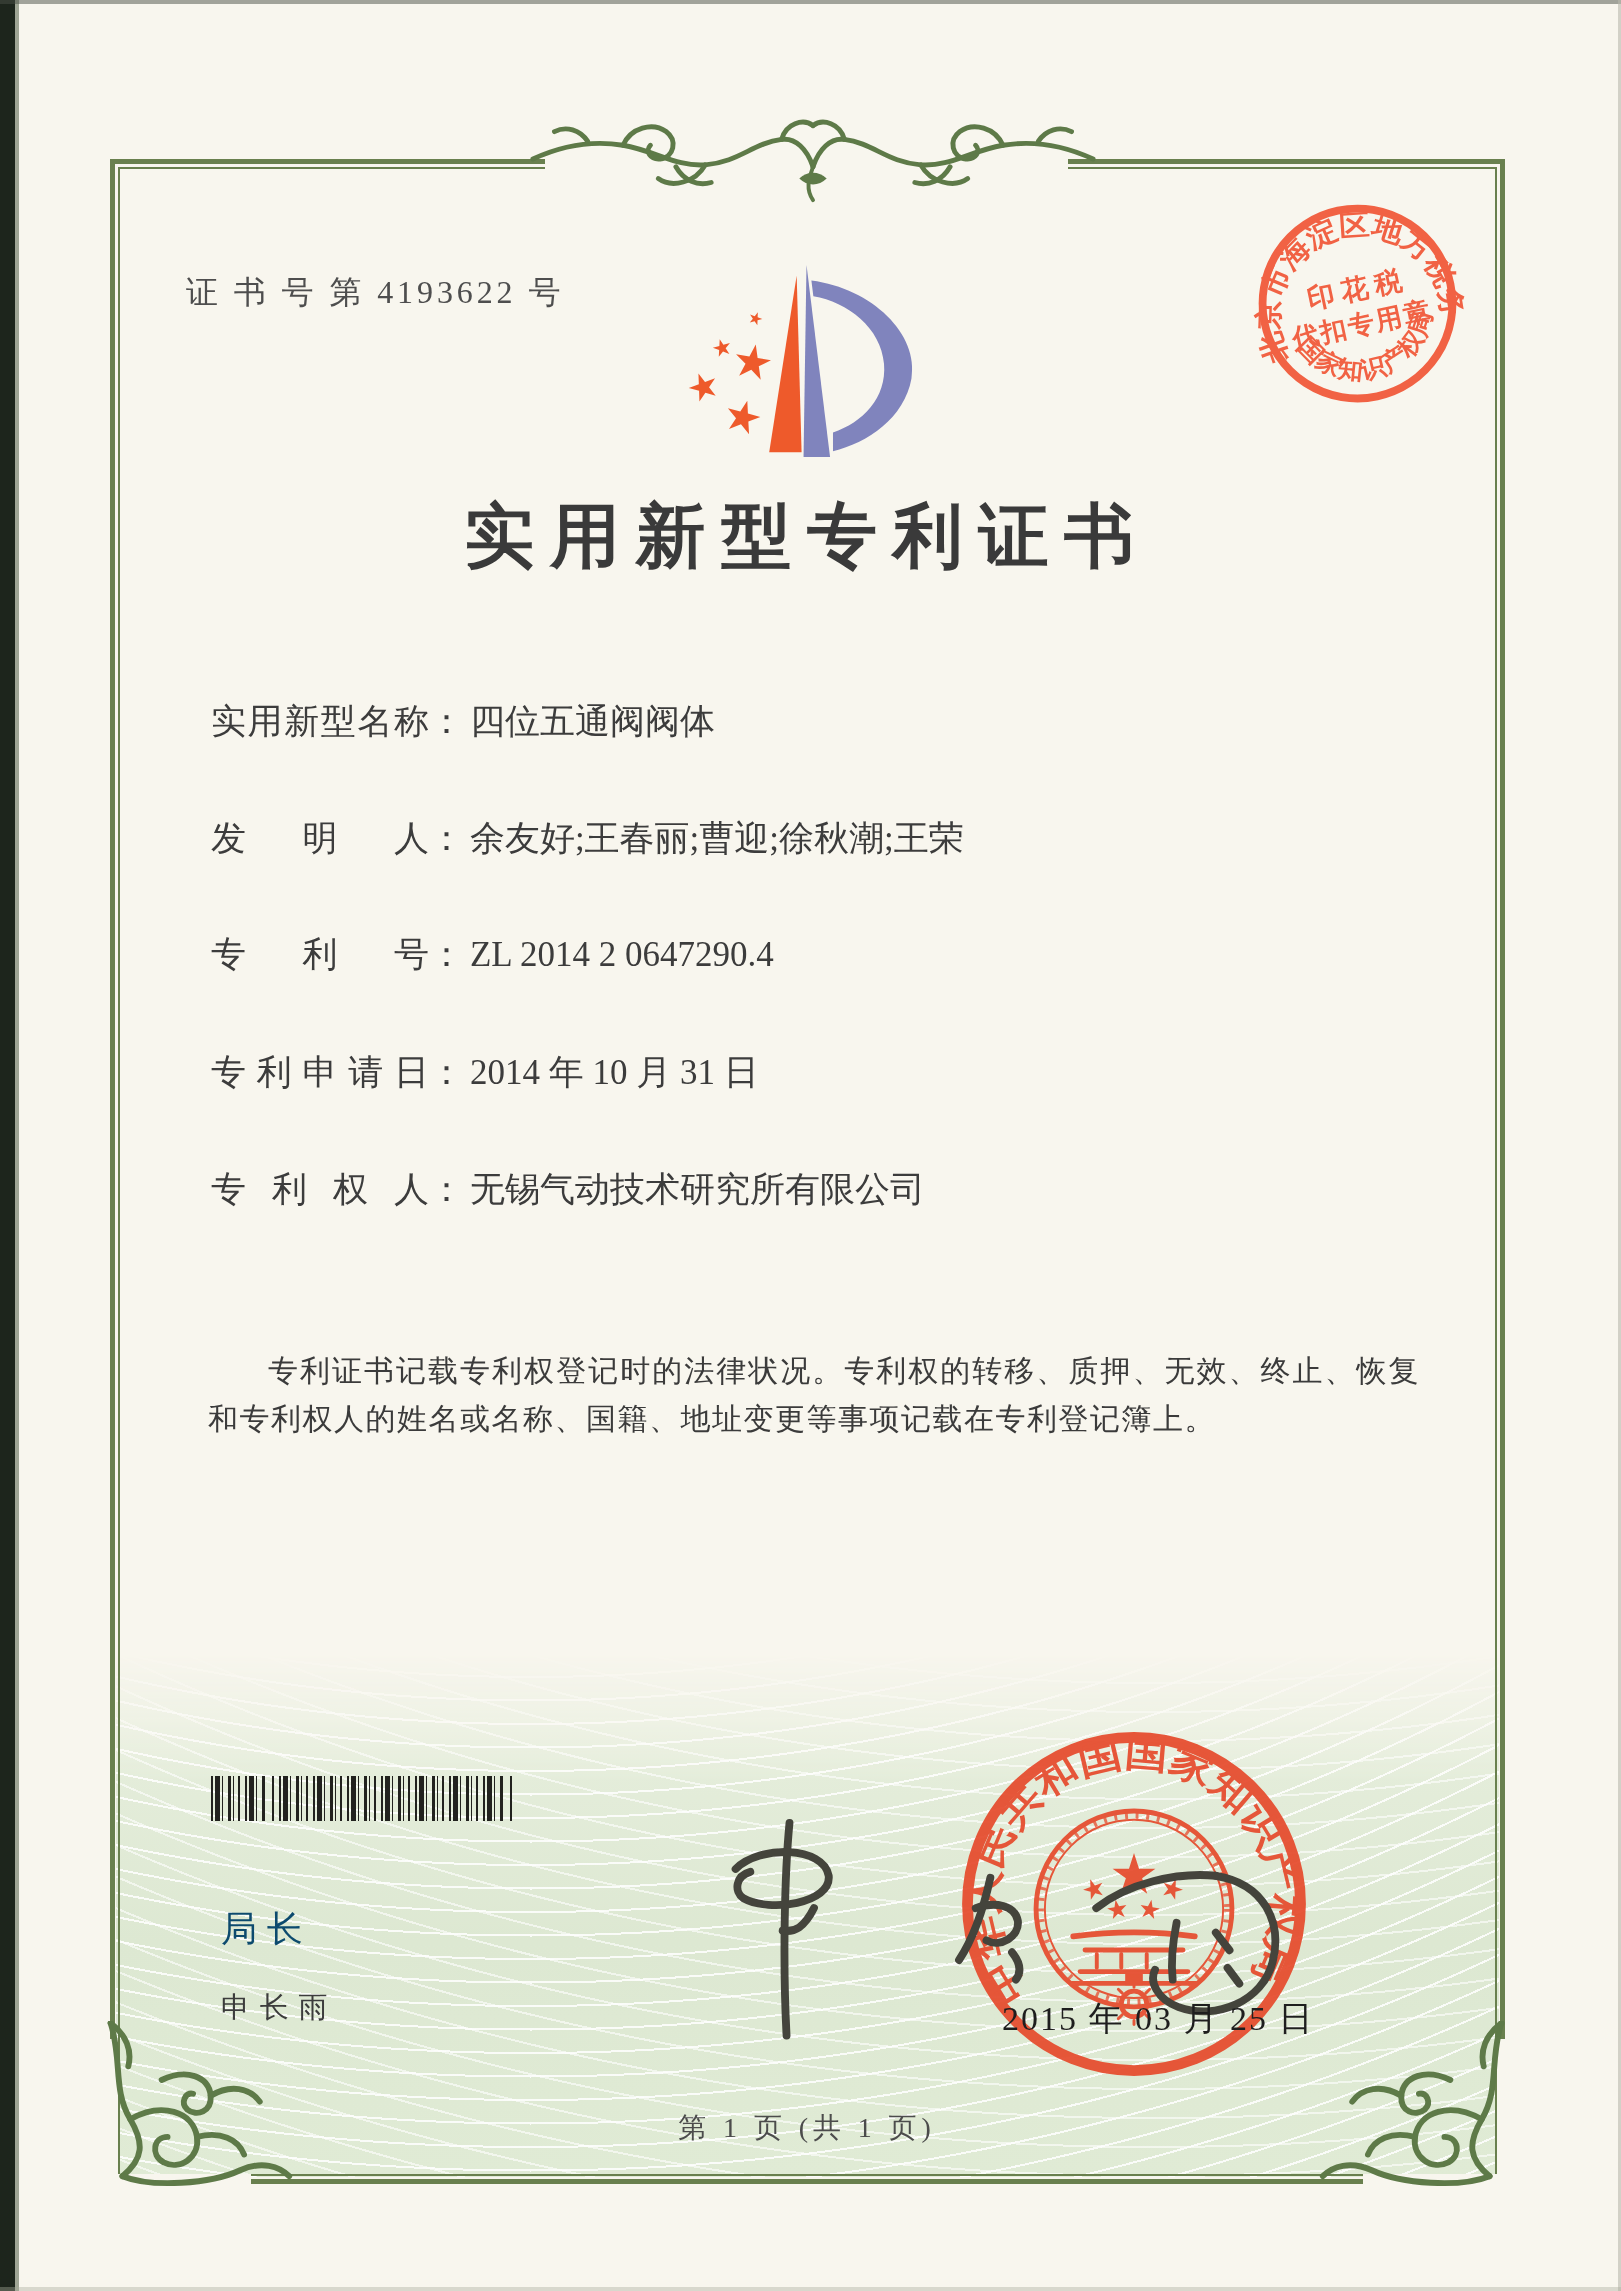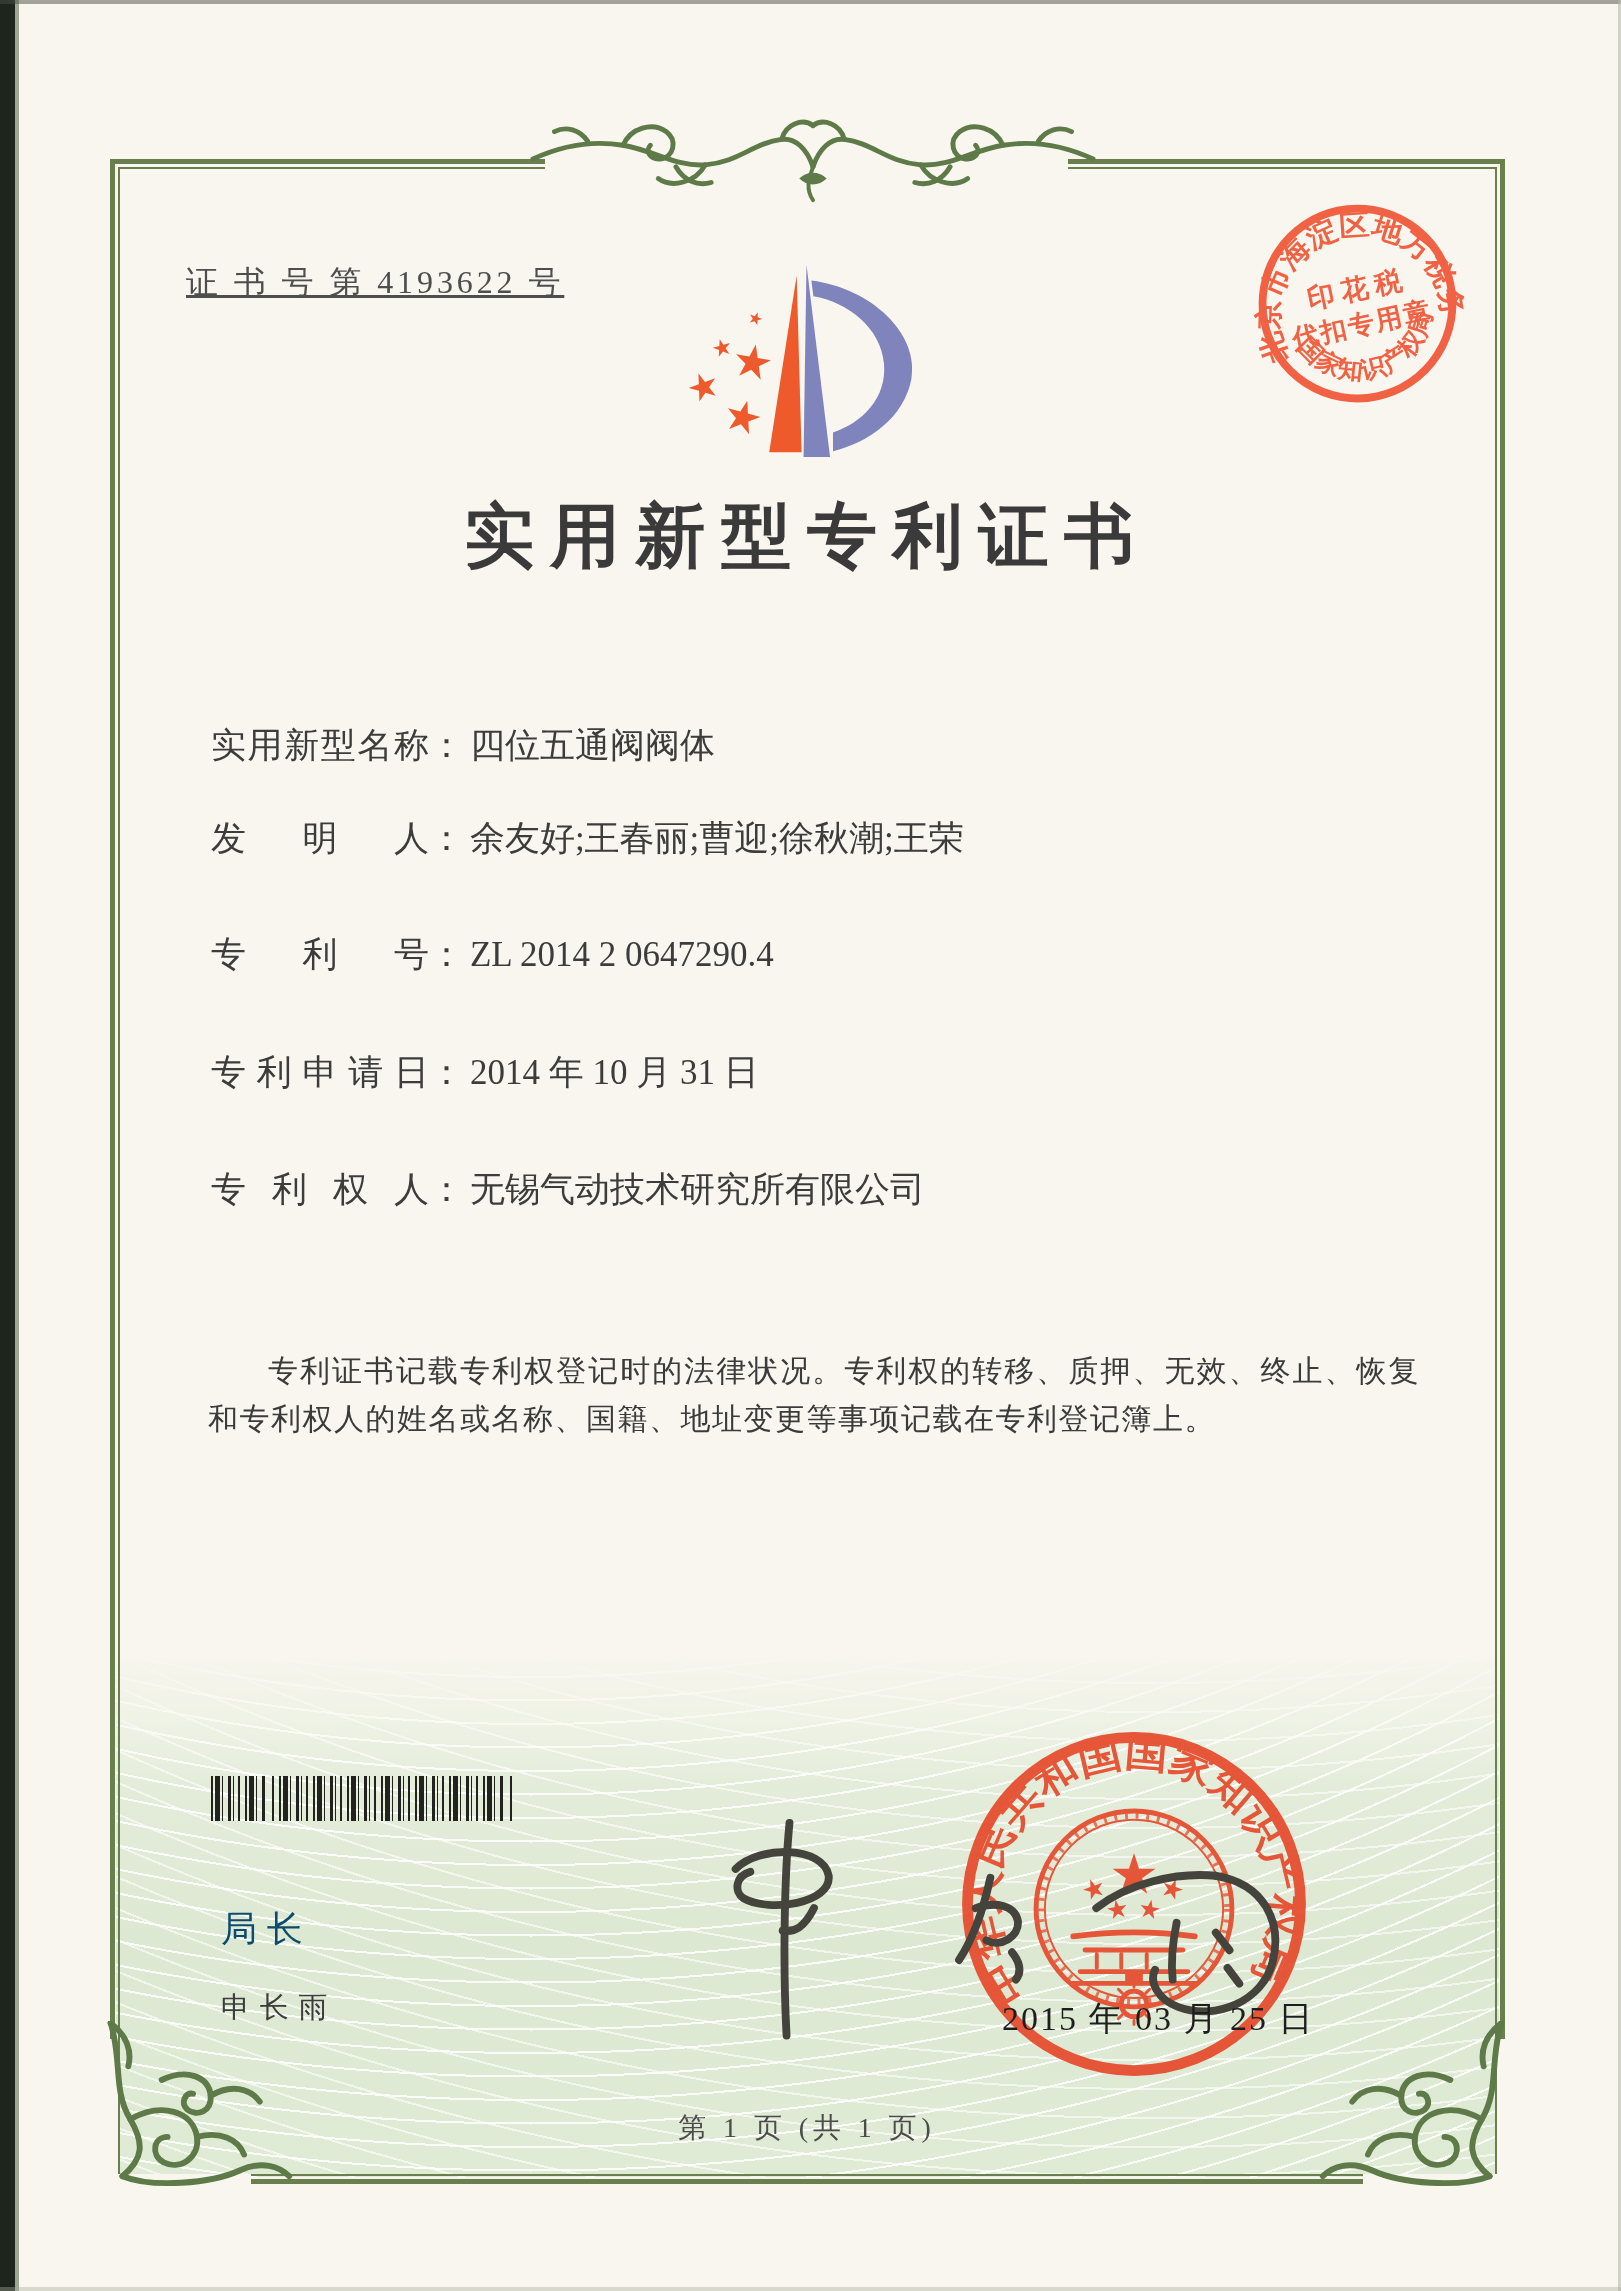--- a/index.html
+++ b/index.html
@@ -38,31 +38,31 @@
   .guilloche{
     position:absolute;left:116px;top:1654px;width:1383px;height:523px;z-index:1;
     background:
       repeating-radial-gradient(2352px at 30% -1764px, rgba(255,255,255,.85) 0 2px, rgba(255,255,255,0) 2px 23.5px),
       repeating-radial-gradient(2744px at 75% -2205px, rgba(255,255,255,.6) 0 2px, rgba(255,255,255,0) 2px 29px),
       linear-gradient(180deg,#e9f0e0 0%,#dde8d2 55%,#e0ebd5 100%);
     -webkit-mask-image:linear-gradient(180deg,transparent 0,#000 127px);
     mask-image:linear-gradient(180deg,transparent 0,#000 127px);
   }
 
-  .cert-number{position:absolute;left:186px;top:261px;font-size:32px;letter-spacing:3.9px;color:#4e4e4e;z-index:5;text-decoration:underline;}
+  .cert-number{position:absolute;left:186px;top:271px;font-size:32px;letter-spacing:3.9px;color:#4e4e4e;z-index:5;}
   .logo{position:absolute;left:676px;top:251px;z-index:5;}
   .title{
     position:absolute;left:807px;top:490px;transform:translateX(-50%);
     font-size:70px;font-weight:700;letter-spacing:15.7px;white-space:nowrap;color:#3a3a3a;z-index:5;
   }
 
   .field-row{position:absolute;left:211px;font-size:35px;white-space:nowrap;z-index:5;color:#3c3c3c;}
   .field-label{display:inline-block;width:218px;text-align:justify;text-align-last:justify;vertical-align:top;}
   .field-colon{display:inline-block;margin-right:5.9px;}
-  .row-0{top:722px;} .row-1{top:815px;} .row-2{top:931px;}
+  .row-0{top:698px;} .row-1{top:815px;} .row-2{top:931px;}
   .row-3{top:1049px;} .row-4{top:1166px;} .row-5{top:1282px;}
 
   .body-text{position:absolute;left:208px;top:1347px;width:1212px;z-index:5;}
   .body-text p{margin:0;font-size:30px;line-height:48px;text-indent:2em;letter-spacing:1.5px;color:#3b3b3b;text-align:justify;}
 
   .barcode{
     position:absolute;left:211px;top:1776px;width:302px;height:45px;z-index:5;
     background:repeating-linear-gradient(90deg,
       #22221f 0 2px,transparent 2px 3.9px,#22221f 3.9px 8.8px,transparent 8.8px 10.8px,
       #22221f 10.8px 11.8px,transparent 11.8px 16.7px,#22221f 16.7px 19.6px,transparent 19.6px 21.6px,

